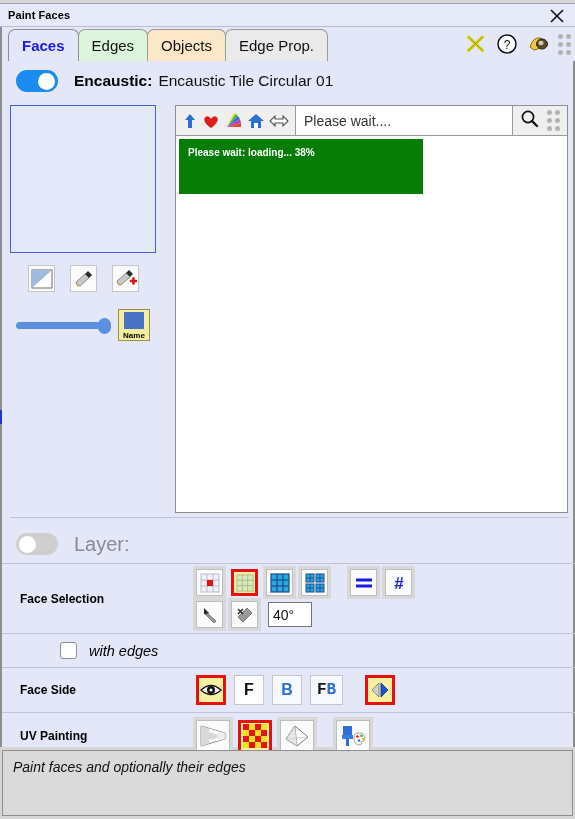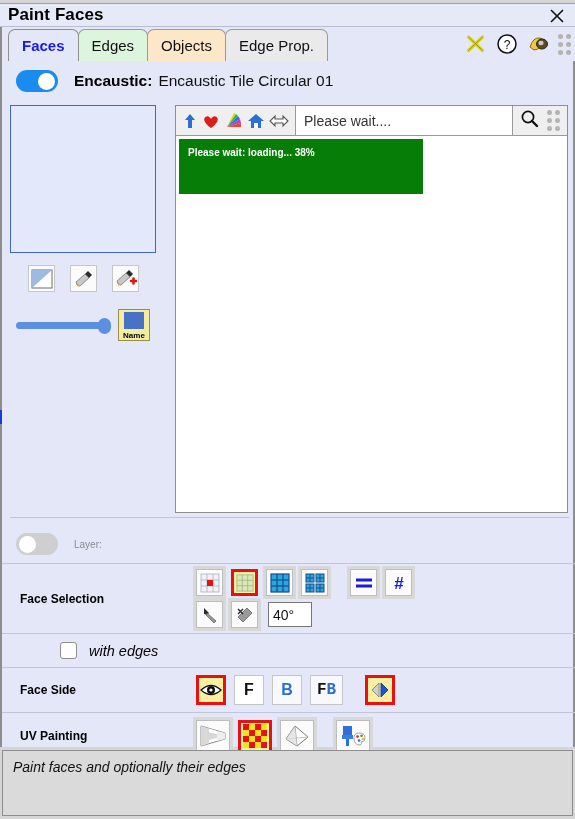--- a/index.html
+++ b/index.html
@@ -19,21 +19,21 @@
   
   .titlebar {
     position: absolute; left: 0; top: 3px;
     width: 575px; height: 24px;
     background: #e6e9f7;
     border-top: 1px solid #9aa0b0;
     border-bottom: 1px solid #b9bdd0;
     display: flex; align-items: center;
   }
   .titlebar-text {
-    font-size: 17px; font-weight: bold; color: #000;
+    font-size: 11px; font-weight: bold; color: #000;
     margin-left: 8px; letter-spacing: .1px;
   }
   .close-btn {
     position: absolute; right: 7px; top: 1px;
     width: 22px; height: 22px;
     display: flex; align-items: center; justify-content: center;
     cursor: pointer;
   }
   .close-btn svg { display: block; }
 
@@ -195,21 +195,21 @@
   }
   .progress-text { color: #fff; font-size: 10px; font-weight: bold; }
 
   
   .hsep { position: absolute; left: 8px; width: 559px; height: 1px; background: #c0c4d8; }
   .layer-row {
     position: absolute; left: 0; top: 498px;
     width: 575px; height: 38px;
     display: flex; align-items: center; padding-left: 14px;
   }
-  .layer-label { font-size: 10px; color: #8a8a94; margin-left: 16px; }
+  .layer-label { font-size: 20px; color: #8a8a94; margin-left: 16px; }
 
   
   .srow {
     position: absolute; left: 0; width: 575px;
     border-top: 1px solid #c0c4d8;
     display: flex; align-items: center;
   }
   .srow-label {
     font-size: 12px; font-weight: bold; color: #000;
     width: 190px; padding-left: 18px; flex: none;

